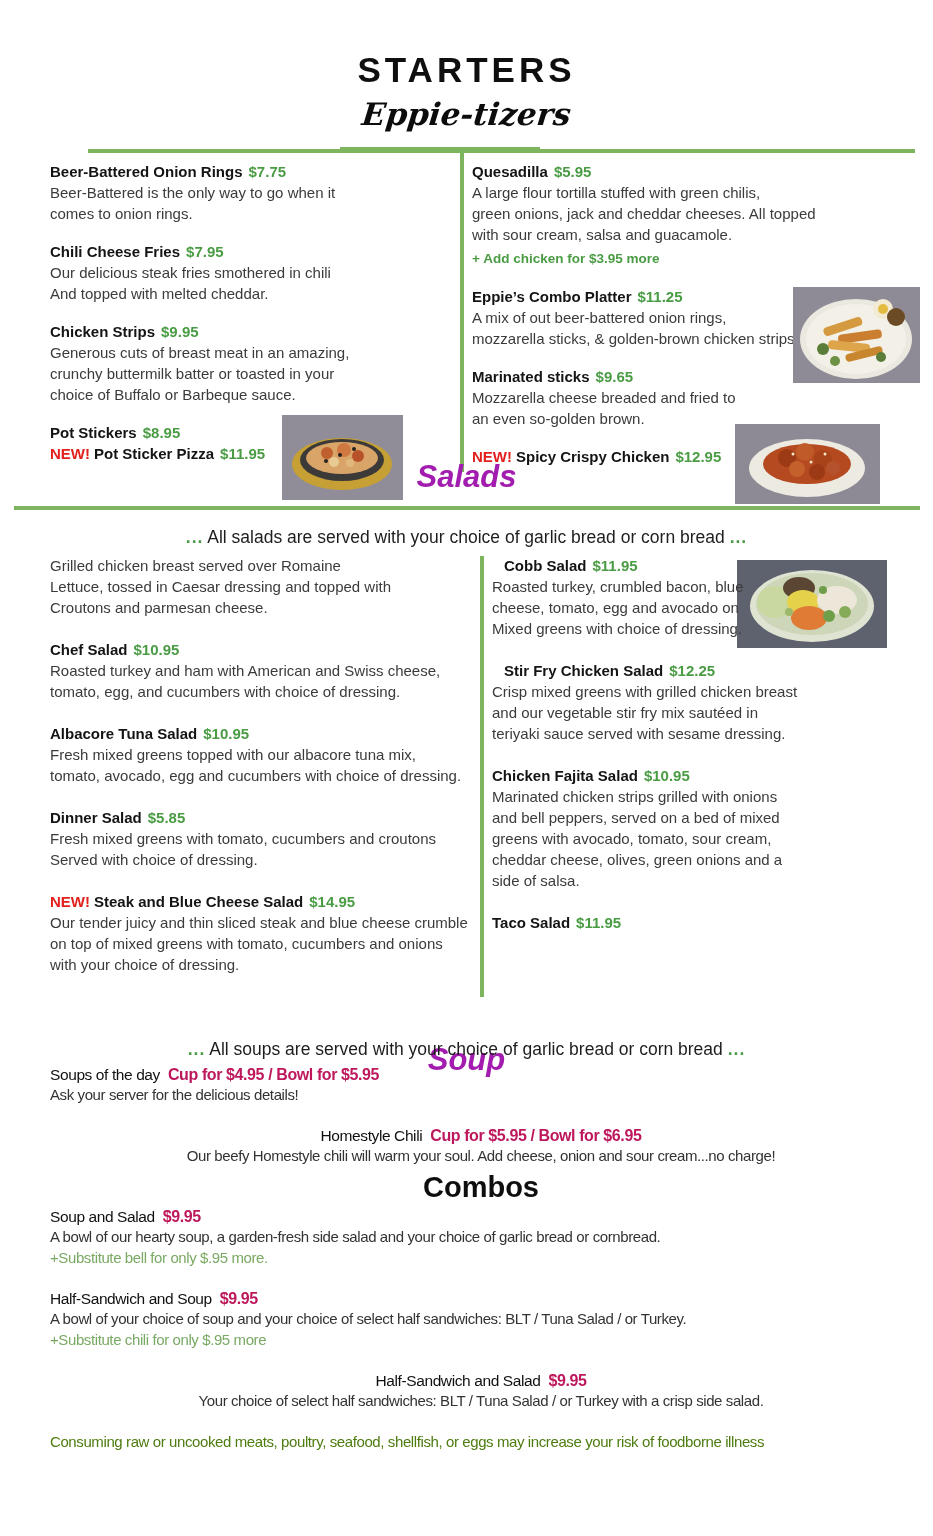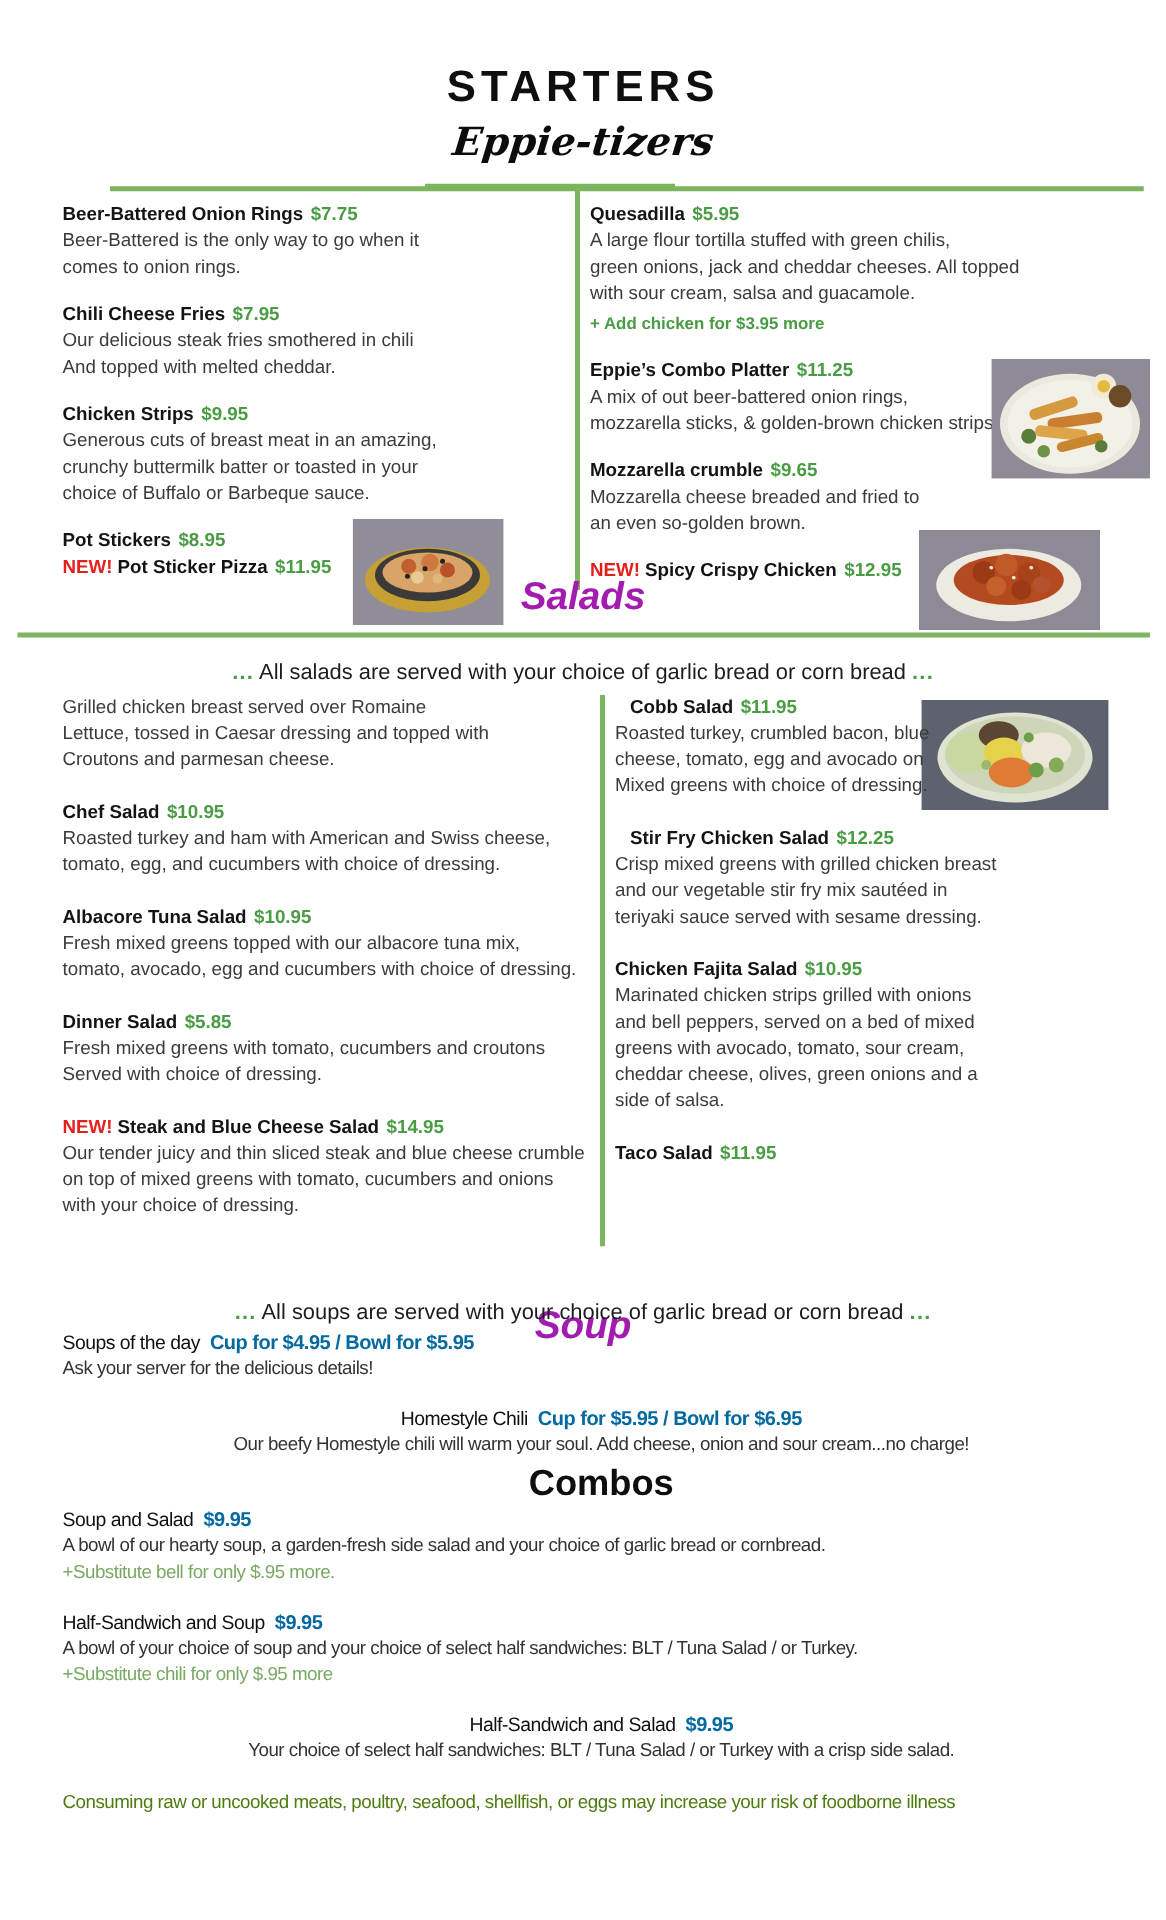--- a/index.html
+++ b/index.html
@@ -42,21 +42,21 @@
   .iname.indent{padding-left:12px;}
   .price{color:#4a9c44;font-weight:700;margin-left:6px;}
   .idesc{font-size:15px;line-height:21px;color:#3b3b3b;white-space:pre-line;}
   .inote{font-size:13.5px;line-height:20px;color:#4a9c44;font-weight:700;margin-top:4px;}
   .new{color:#e3201c;font-weight:800;margin-right:4px;}
   
   #bottom{position:absolute;left:50px;top:1066px;width:862px;letter-spacing:-0.4px;}
   .bitem{margin-bottom:22px;}
   .bitem.mb4{margin-bottom:4px;text-align:center;}
   .bname{font-weight:400;font-size:15.5px;color:#101010;}
-  .bprice{color:#0369a1;font-weight:700;margin-left:8px;}
+  .bprice{color:#be185d;font-weight:700;margin-left:8px;}
   .bdesc{font-size:15px;line-height:21px;color:#333;}
   .bnote{color:#7aa964;font-size:15px;line-height:21px;}
   #combos-head{text-align:center;font-size:29px;font-weight:700;color:#0e0e0e;line-height:34px;margin:0 0 4px 0;letter-spacing:0;}
   #footer{margin-top:22px;font-size:15px;color:#4d7c0f;}
   
   .photo{position:absolute;overflow:hidden;}
   #photo-potsticker{left:282px;top:415px;width:121px;height:85px;}
   #photo-combo{left:793px;top:287px;width:127px;height:96px;}
   #photo-chicken{left:735px;top:424px;width:145px;height:80px;}
   #photo-cobb{left:737px;top:560px;width:150px;height:88px;}
@@ -104,21 +104,21 @@
 green onions, jack and cheddar cheeses. All topped
 with sour cream, salsa and guacamole.</div>
     <div class="inote">+ Add chicken for $3.95 more</div>
   </div>
   <div class="item">
     <div class="iname"><span>Eppie’s Combo Platter</span><span class="price">$11.25</span></div>
     <div class="idesc">A mix of out beer-battered onion rings,
 mozzarella sticks, &amp; golden-brown chicken strips.</div>
   </div>
   <div class="item">
-    <div class="iname"><span>Mozzarella crumble</span><span class="price">$9.65</span></div>
+    <div class="iname"><span>Marinated sticks</span><span class="price">$9.65</span></div>
     <div class="idesc">Mozzarella cheese breaded and fried to
 an even so-golden brown.</div>
   </div>
   <div class="item tight">
     <div class="iname"><span class="new">NEW!</span><span>Spicy Crispy Chicken</span><span class="price">$12.95</span></div>
   </div>
 </div>
 
 <div id="photo-potsticker" class="photo">
   <svg width="121" height="85" viewBox="0 0 121 85">

